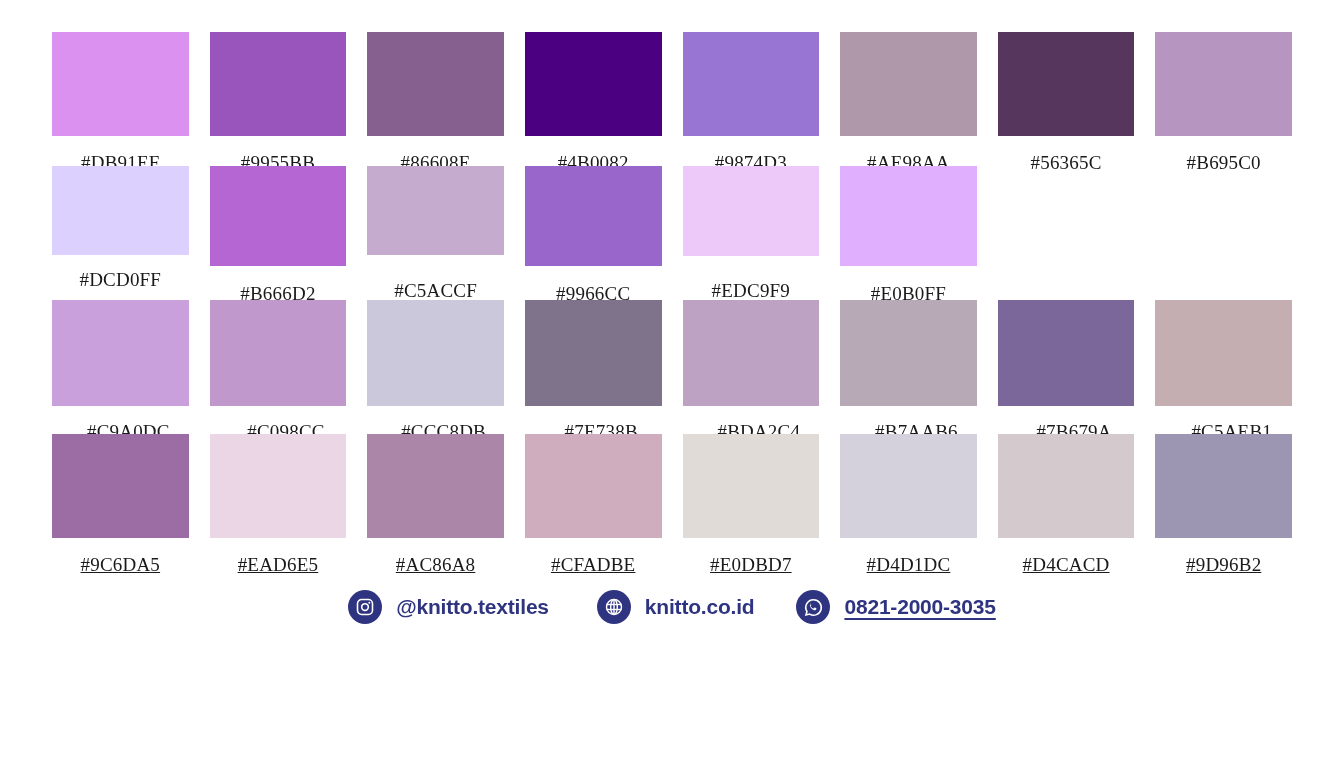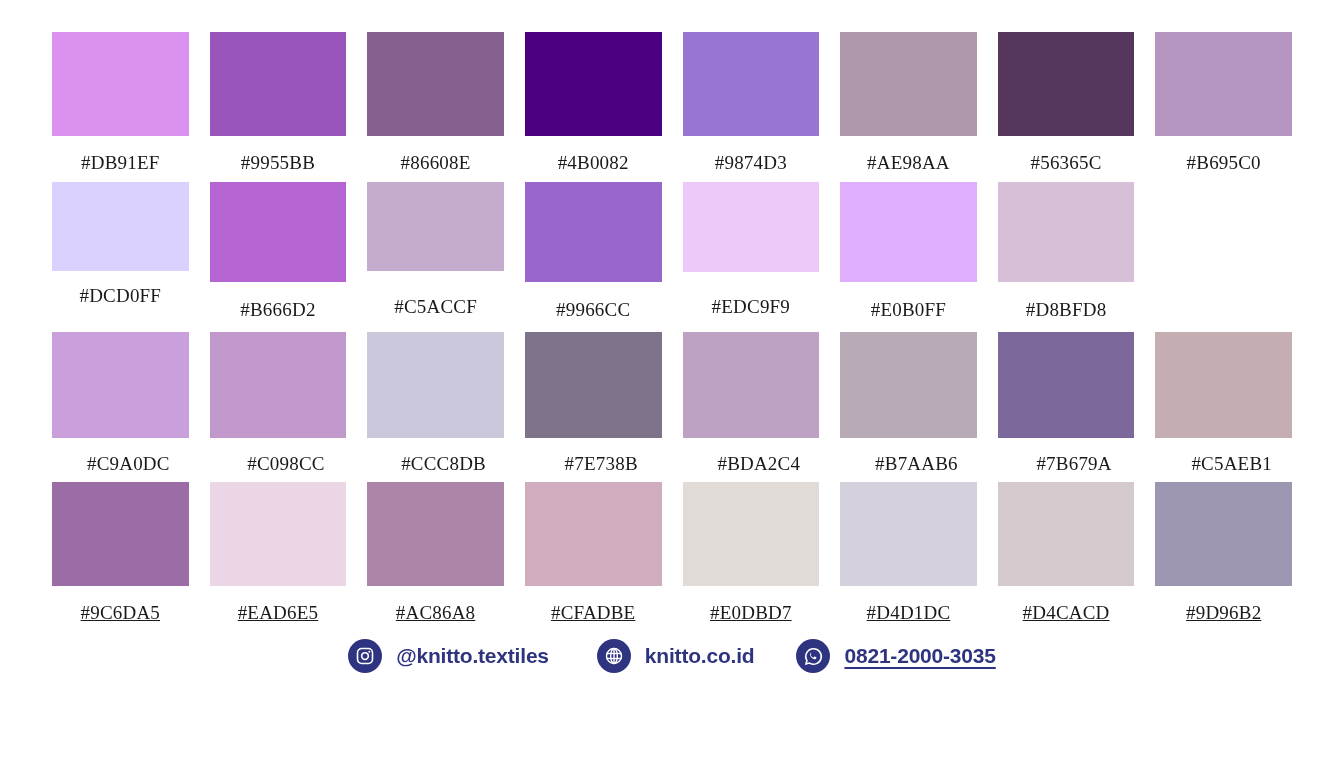--- a/index.html
+++ b/index.html
@@ -29,21 +29,21 @@
     padding: 32px 52px 0 52px;
     display: flex;
     flex-direction: column;
     row-gap: 0;
   }
 
   .swatch-row {
     display: grid;
     grid-template-columns: repeat(8, 1fr);
     column-gap: 21px;
-    height: 150px;
+    height: 134px;
     align-items: start;
   }
 
   .swatch-cell {
     display: flex;
     flex-direction: column;
     align-items: center;
     height: 150px;
   }
 
@@ -79,21 +79,21 @@
   .swatch-row[data-row="2"] .swatch-cell:nth-child(8) .swatch-label { margin-top: 25px; }
 
   .swatch-row[data-row="3"] .swatch-chip { height: 106px; }
   .swatch-row[data-row="3"] .swatch-label { margin-top: 16px; margin-left: 16px; }
 
   .swatch-row[data-row="4"] .swatch-chip { height: 104px; }
   .swatch-row[data-row="4"] .swatch-label { margin-top: 17px; text-decoration: underline; }
 
   
   #footer-bar {
-    margin-top: 7px;
+    margin-top: 22px;
     display: flex;
     align-items: center;
     justify-content: center;
     gap: 0;
   }
 
   .footer-item {
     display: flex;
     align-items: center;
   }
@@ -189,24 +189,20 @@
         <div class="swatch-chip" style="background-color: rgb(153, 102, 204);"></div>
         <div class="swatch-label">#9966CC</div>
       </div>
       <div class="swatch-cell">
         <div class="swatch-chip" style="background-color: rgb(237, 201, 249);"></div>
         <div class="swatch-label">#EDC9F9</div>
       </div>
       <div class="swatch-cell">
         <div class="swatch-chip" style="background-color: rgb(224, 176, 255);"></div>
         <div class="swatch-label">#E0B0FF</div>
-      </div>
-      <div class="swatch-cell">
-        <div class="swatch-chip" style="background-color: rgb(216, 191, 216);"></div>
-        <div class="swatch-label">#D8BFD8</div>
       </div>
     </div>
 
     <div class="swatch-row" data-row="3">
       <div class="swatch-cell">
         <div class="swatch-chip" style="background-color: rgb(201, 160, 220);"></div>
         <div class="swatch-label">#C9A0DC</div>
       </div>
       <div class="swatch-cell">
         <div class="swatch-chip" style="background-color: rgb(192, 152, 204);"></div>

